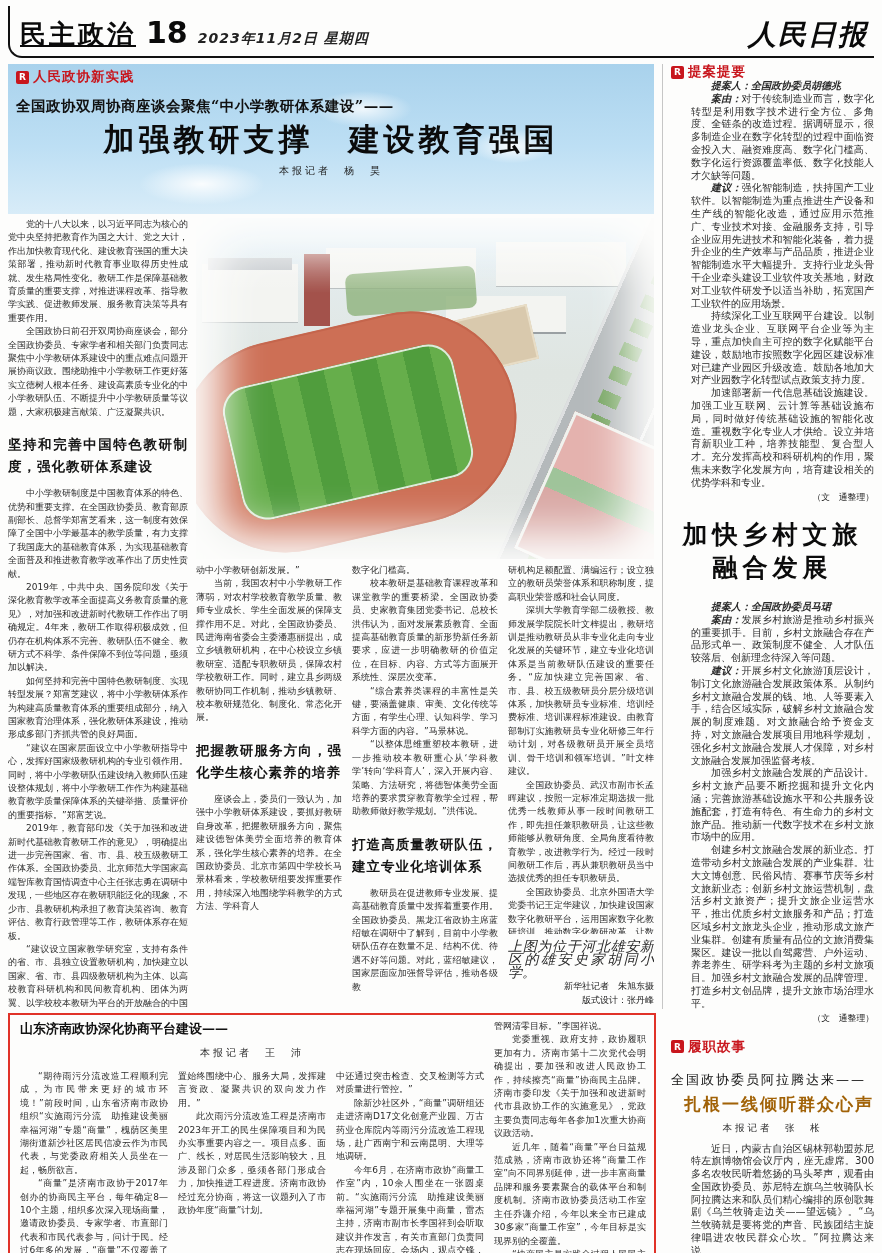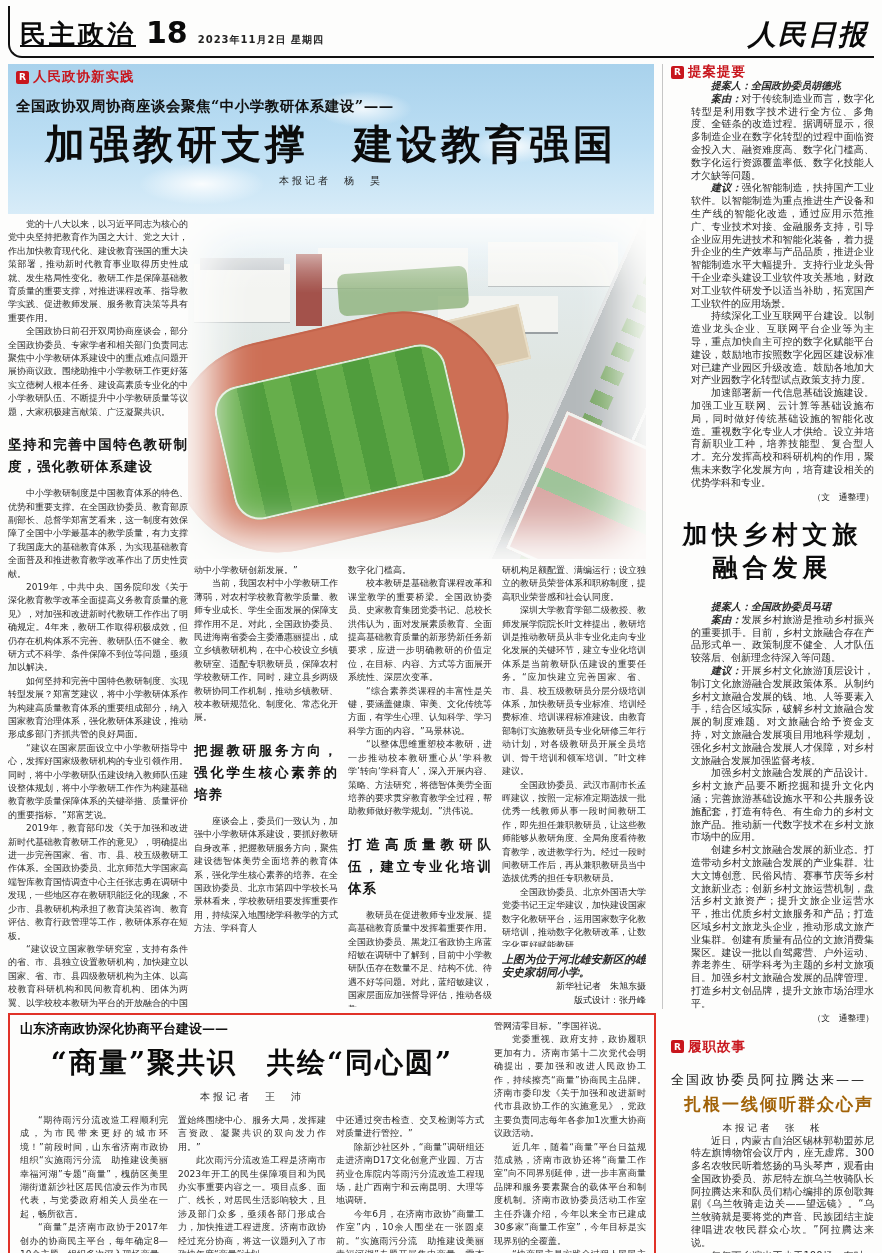--- a/index.html
+++ b/index.html
@@ -7,21 +7,21 @@
     font-family:"DejaVu Sans","Liberation Sans",sans-serif; color:#2a2a2a; }
   .page { position:relative; width:882px; height:1253px; padding:0 8px; }
 
   
   .pg-header { position:relative; height:52px; margin-top:6px;
     border-left:2.5px solid #111; border-bottom:2.5px solid #111;
     border-bottom-left-radius:14px; display:flex; align-items:flex-end; }
   .pg-header-inner { display:flex; align-items:baseline; gap:10px; padding:0 0 4px 10px; flex:1; }
   .section-title { font-size:26px; font-weight:bold; letter-spacing:3px; color:#0a0a0a;text-decoration:underline; }
   .page-num { font-size:30px; font-weight:bold; color:#0a0a0a;text-align:right; }
-  .date-line { font-size:10px; font-weight:bold; color:#222; letter-spacing:1px; }
+  .date-line { font-size:14px; font-weight:bold; color:#222; letter-spacing:1px;font-style:italic; }
   .masthead { font-family:"DejaVu Serif","Liberation Serif",serif; font-style:italic;
     font-weight:bold; font-size:28px; letter-spacing:2px; padding:0 6px 2px 0; color:#0a0a0a; }
 
   
   .content-row { display:flex; margin-top:6px; height:945px; }
   .main-col { width:646px; position:relative; }
   .side-col { width:212px; margin-left:8px; padding-left:8px; border-left:1px solid #c6c6c6; }
 
   
   .red-tag { display:flex; align-items:center; gap:4px; height:16px; }
@@ -33,38 +33,38 @@
   .hero { position:relative; height:150px;
     background:
       radial-gradient(60px 24px at 78% 55%, rgba(255,255,255,.95), rgba(255,255,255,0) 70%),
       radial-gradient(90px 30px at 30% 80%, rgba(255,255,255,.9), rgba(255,255,255,0) 70%),
       radial-gradient(70px 26px at 55% 30%, rgba(255,255,255,.8), rgba(255,255,255,0) 70%),
       linear-gradient(180deg,#a9d2ec 0%, #bddff4 55%, #d8ecf8 100%);
     padding:5px 8px 0 8px; }
   .kicker { font-family:"DejaVu Serif","Liberation Serif",serif; font-weight:bold;
     font-size:14.5px; color:#111; margin-top:12px; letter-spacing:.5px; }
   .main-headline { text-align:center; font-family:"DejaVu Serif","Liberation Serif",serif;
-    font-weight:bold; font-size:40px; letter-spacing:4px; color:#0b0b0b; margin-top:6px; line-height:1.1; }
+    font-weight:bold; font-size:31px; letter-spacing:4px; color:#0b0b0b; margin-top:6px; line-height:1.1; }
   .byline { text-align:center; font-size:10px; color:#222; letter-spacing:3px; }
   .hero .byline { margin-top:8px; }
 
   
   .main-body { display:flex; margin-top:4px; height:789px; }
-  .col-narrow { width:180px; overflow:hidden; }
+  .col-narrow { width:180px; overflow:hidden; margin-right:8px; }
   .body-text p { font-size:9px; line-height:13.4px; text-align:justify; text-indent:2em; color:#2b2b2b; }
   .body-text p.cont { text-indent:0; }
   .subhead { font-weight:bold; font-size:13.5px; line-height:22px; color:#151515;
     text-align:justify; margin:14px 0 10px; letter-spacing:1px; }
   .right-area { width:458px; display:flex; flex-direction:column; }
-  .cols-3 { display:flex; gap:10px; height:443px; margin-top:5px;margin-left:6px; }
+  .cols-3 { display:flex; gap:10px; height:443px; margin-top:5px; }
   .cols-3 .col { flex:1; overflow:hidden; }
   .col-c { display:flex; flex-direction:column; }
   .col-c .flow { flex:1; overflow:hidden; }
   .caption-block { padding-top:6px; font-family:"DejaVu Serif","Liberation Serif",serif; }
-  .caption-block .cap { font-size:11px; font-weight:bold; font-style:italic; line-height:13px; text-align:justify; }
+  .caption-block .cap { font-size:14px; font-weight:normal; font-style:italic; line-height:13px; text-align:justify; }
   .caption-block .credit, .caption-block .design { font-size:9px; text-align:right; line-height:14px; color:#222; }
 
   
   .photo { position:relative; height:346px; overflow:hidden;
     background:linear-gradient(180deg,#cfe7f6 0%, #e3ebec 18%, #dfe5e1 45%, #e4e7e3 100%); }
   .ph { position:absolute; }
   .b-white { background:#f3f4f1; box-shadow:0 1px 0 #b9bfc0; }
   .b-roof  { background:#c2c7cb; }
   .ph-track { left:-18px; top:108px; width:340px; height:212px; background:#cd6f55;
     border-radius:110px; transform:rotate(-13deg); box-shadow:inset 0 0 0 2px #c4654c; }
@@ -91,21 +91,21 @@
 
   
   .side-headline { text-align:center; font-family:"DejaVu Serif","Liberation Serif",serif;
     font-weight:bold; font-size:25px; letter-spacing:5px; line-height:1.35; color:#0b0b0b; margin:14px 0 16px; }
   .side-col .body-text p { font-size:10px; line-height:12.8px;margin-left:20px; }
   .lead-label { font-weight:bold; font-family:"DejaVu Serif","Liberation Serif",serif; font-style:italic; }
   .credit-line { text-align:right; font-size:8.8px; margin-top:2px; color:#222; }
   .duty-kicker { font-size:13px; letter-spacing:2px; color:#111; margin:16px 0 4px; }
   .duty-headline { font-family:"DejaVu Serif","Liberation Serif",serif; font-weight:bold;
     font-size:17px; letter-spacing:2px; text-align:right; color:#a16207; margin:2px 0 6px; }
-  .duty-byline { text-align:center; font-size:9.5px; letter-spacing:3px; }
+  .duty-byline { text-align:center; font-size:9.5px; letter-spacing:3px; margin-bottom:8px; }
   .duty-body { height:352px; overflow:hidden; }
 
   
   .bottom-box { position:absolute; left:8px; top:1007px; width:648px; height:246px;
     border:2.5px solid #e03228; padding:5px 8px 0 10px; display:flex; background:#fdfdfc; overflow:hidden; }
   .bb-left { flex:1; display:flex; flex-direction:column; }
   .bb-kicker { font-family:"DejaVu Serif","Liberation Serif",serif; font-weight:bold; font-size:13px; color:#111; }
   .bb-headline { text-align:center; font-family:"DejaVu Serif","Liberation Serif",serif;
     font-weight:bold; font-size:28px; letter-spacing:2px; color:#0b0b0b; margin-top:6px; }
   .bb-byline { text-align:center; font-size:10px; letter-spacing:3px; margin:8px 0 10px; }
@@ -265,21 +265,20 @@
             <p>近日，内蒙古自治区锡林郭勒盟苏尼特左旗博物馆会议厅内，座无虚席。300多名农牧民听着悠扬的马头琴声，观看由全国政协委员、苏尼特左旗乌兰牧骑队长阿拉腾达来和队员们精心编排的原创歌舞剧《乌兰牧骑走边关——望远镜》。“乌兰牧骑就是要将党的声音、民族团结主旋律唱进农牧民群众心坎。”阿拉腾达来说。</p>
             <p>每年下乡演出不少于100场，有时一天要演两三场，从农村牧区到工矿企业、从城市社区到边防连队，在基层一线总能看到阿拉腾达来的身影。每次演出结束后，阿拉腾达来都会和农牧民们围坐在一起，学习党的理论政策、聊热点、谈心得、话感想，听取农牧民心声与意见。“有一次我跟他说嘎查的文体活动不够丰富，文化氛围不浓，牧民们参与度不高，他便很认真地记录下来。”苏尼特左旗巴彦淖尔镇古布胡雅图嘎查牧民明根巴雅尔说。</p>
           </div>
       </div>
     </div>
   </div>
 
   <div class="bottom-box">
     <div class="bb-left">
       <div class="bb-kicker">山东济南政协深化协商平台建设——</div>
-      <h2 class="bb-headline">“商量”聚共识　共绘“同心圆”</h2>
       <div class="bb-byline">本报记者　王　沛</div>
       <div class="bb-cols body-text">
         <div class="col">
             <p>“期待雨污分流改造工程顺利完成，为市民带来更好的城市环境！”前段时间，山东省济南市政协组织“实施雨污分流　助推建设美丽幸福河湖”专题“商量”，槐荫区美里湖街道新沙社区居民信凌云作为市民代表，与党委政府相关人员坐在一起，畅所欲言。</p>
             <p>“商量”是济南市政协于2017年创办的协商民主平台，每年确定8—10个主题，组织多次深入现场商量，邀请政协委员、专家学者、市直部门代表和市民代表参与，问计于民。经过6年多的发展，“商量”不仅覆盖了所有区县，还建设了智慧平台，群众扫一扫二维码就能参与民主协商。</p>
           </div>
         <div class="col">
             <p class="cont">置始终围绕中心、服务大局，发挥建言资政、凝聚共识的双向发力作用。”</p>
             <p>此次雨污分流改造工程是济南市2023年开工的民生保障项目和为民办实事重要内容之一。项目点多、面广、线长，对居民生活影响较大，且涉及部门众多，亟须各部门形成合力，加快推进工程进度。济南市政协经过充分协商，将这一议题列入了市政协年度“商量”计划。</p>
           </div>

